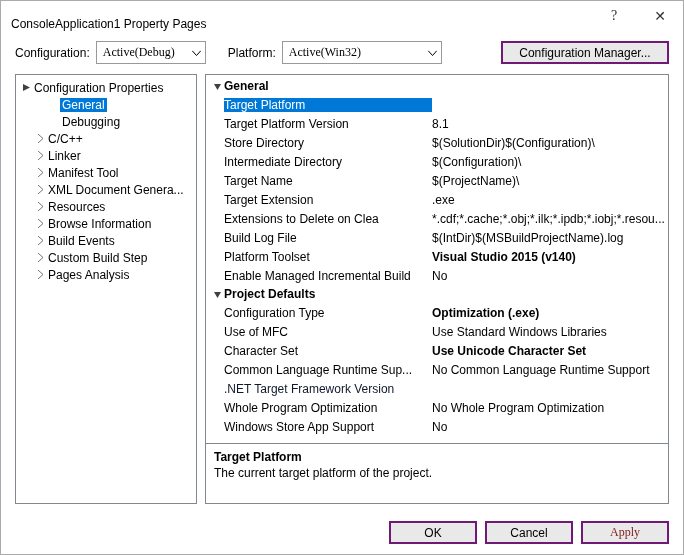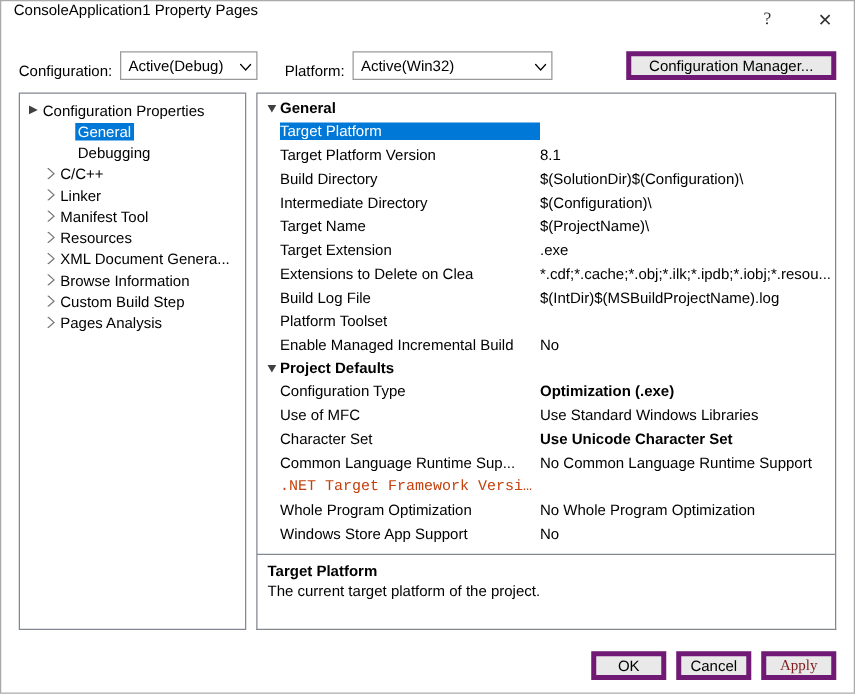--- a/index.html
+++ b/index.html
@@ -1,24 +1,24 @@
 <!DOCTYPE html>
 <html><head>
 <meta charset="utf-8">
 <style>
   * { box-sizing: border-box; margin: 0; padding: 0; }
   body { font-family: "Segoe UI", Tahoma, sans-serif; font-size: 12px; background: #fff; color: #000; width: 684px; height: 555px; overflow: hidden; position: relative; border: 1px solid #aaa; }
-  .titlebar { display: flex; align-items: flex-start; height: 30px; padding: 0 0 0 10px; }
+  .titlebar { display: flex; align-items: flex-end; height: 30px; padding: 0 0 0 10px; }
   .titlebar .title { flex: 1; font-size: 12px; }
   .titlebar .tbtn { width: 46px; height: 30px; display: flex; align-items: center; justify-content: center; font-size: 14px; color: #333; }
-  .toprow { display: flex; align-items: flex-end; padding: 10px 14px 10px 14px; gap: 6px; }
+  .toprow { display: flex; align-items: center; padding: 10px 14px 10px 14px; gap: 6px; }
   .toprow label { font-size: 12px; }
-  .combo { position: relative; height: 23px; border: 1px solid #999; display: flex; align-items: center; padding: 0 20px 0 6px; background: #fff; font-size: 12px; }
+  .combo { position: relative; height: 23px; border: 1px solid #999; display: flex; align-items: center; padding: 0 20px 0 6px; background: #fff; font-size: 12px; font-family: Liberation Serif, serif; }
   .combo .arrow { position: absolute; right: 4px; top: 50%; transform: translateY(-50%); }
-  .btn { height: 23px; border: 4px solid #701a75; background: #e9e9e9; padding: 0 10px; display: flex; align-items: center; justify-content: center; font-size: 12px; }
+  .btn { height: 23px; border: 2px solid #701a75; background: #e9e9e9; padding: 0 10px; display: flex; align-items: center; justify-content: center; font-size: 12px; }
   .btn.disabled { color: #7f1d1d; font-family: Liberation Serif, serif; }
   .main { display: flex; padding: 0 14px; gap: 8px; height: 430px; }
   .tree { width: 182px; border: 1px solid #828790; overflow-x: auto; overflow-y: hidden; padding: 4px 0; font-size: 12px; white-space: nowrap; position: relative; }
   .tree-inner { min-width: 220px; }
   .tree-row { display: flex; align-items: center; height: 17px; padding-left: 4px; }
   .tree-row .tw { width: 12px; display: inline-flex; justify-content: center; }
   .tree-row .lbl { padding: 0 2px; }
   .tree-row.selected .lbl { background: #0078d7; color: #fff; }
   .tree-row .ind1 { display:inline-block; width: 14px; }
   .tree-row .ind2 { display:inline-block; width: 28px; }
@@ -26,25 +26,25 @@
   .props { flex: 1; display: flex; flex-direction: column; }
   .grid { flex: 1; border: 1px solid #828790; overflow: hidden; padding: 2px 0; }
   .grp { display: flex; align-items: center; height: 18px; padding-left: 4px; font-weight: 600; }
   .grp .tw { width: 14px; display: inline-flex; justify-content: center; }
   .prow { display: flex; height: 19px; align-items: center; padding-left: 18px; }
   .prow .pname { width: 208px; overflow: hidden; text-overflow: ellipsis; white-space: nowrap; padding-right: 6px; }
   .prow .pval { flex: 1; overflow: hidden; text-overflow: ellipsis; white-space: nowrap; }
   .prow.selected { }
   .prow.selected .pname { background: #0078d7; color: #fff; }
   .prow.bold .pval { font-weight: 600; }
-  .prow.dim .pname { color: #c2410c; font-family: Liberation Mono, monospace; }
+  .prow.dim .pname { color: #0f172a; }
   .desc { border: 1px solid #828790; border-top: none; height: 60px; padding: 6px 8px; }
   .desc .dt { font-weight: 600; margin-bottom: 2px; }
   .footer { position: absolute; bottom: 10px; right: 14px; display: flex; gap: 8px; }
-  .footer .btn { width: 60px; justify-content: center; }
+  .footer .btn { width: 88px; justify-content: center; }
 </style>
 </head>
 <body>
 
 <div class="titlebar">
   <div class="title">ConsoleApplication1 Property Pages</div>
   <div class="tbtn">
       <span style="font-family:serif;">?</span>
     </div>
   <div class="tbtn">
@@ -122,39 +122,48 @@
           </span>
           <span class="lbl">Manifest Tool</span>
         </div>
         <div class="tree-row">
           <span class="ind1"></span>
           <span class="tw">
             <svg class="tri" viewBox="0 0 9 9">
               <path d="M2 0 L7 4.5 L2 9" fill="none" stroke="#777" stroke-width="1"></path>
             </svg>
           </span>
+          <span class="lbl">XML Document Genera...</span>
+        </div>
+        <div class="tree-row">
+          <span class="ind1"></span>
+          <span class="tw">
+            <svg class="tri" viewBox="0 0 9 9">
+              <path d="M2 0 L7 4.5 L2 9" fill="none" stroke="#777" stroke-width="1"></path>
+            </svg>
+          </span>
           <span class="lbl">Resources</span>
         </div>
         <div class="tree-row">
           <span class="ind1"></span>
           <span class="tw">
             <svg class="tri" viewBox="0 0 9 9">
               <path d="M2 0 L7 4.5 L2 9" fill="none" stroke="#777" stroke-width="1"></path>
             </svg>
           </span>
-          <span class="lbl">XML Document Genera...</span>
-        </div>
-        <div class="tree-row">
-          <span class="ind1"></span>
-          <span class="tw">
-            <svg class="tri" viewBox="0 0 9 9">
-              <path d="M2 0 L7 4.5 L2 9" fill="none" stroke="#777" stroke-width="1"></path>
-            </svg>
-          </span>
           <span class="lbl">Browse Information</span>
+        </div>
+        <div class="tree-row">
+          <span class="ind1"></span>
+          <span class="tw">
+            <svg class="tri" viewBox="0 0 9 9">
+              <path d="M2 0 L7 4.5 L2 9" fill="none" stroke="#777" stroke-width="1"></path>
+            </svg>
+          </span>
+          <span class="lbl">Build Events</span>
         </div>
         <div class="tree-row">
           <span class="ind1"></span>
           <span class="tw">
             <svg class="tri" viewBox="0 0 9 9">
               <path d="M2 0 L7 4.5 L2 9" fill="none" stroke="#777" stroke-width="1"></path>
             </svg>
           </span>
           <span class="lbl">Custom Build Step</span>
         </div>
@@ -180,21 +189,21 @@
           <span>General</span>
         </div>
         <div class="prow selected">
           <div class="pname">Target Platform</div>
         </div>
         <div class="prow">
           <div class="pname">Target Platform Version</div>
           <div class="pval">8.1</div>
         </div>
         <div class="prow">
-          <div class="pname">Build Directory</div>
+          <div class="pname">Store Directory</div>
           <div class="pval">$(SolutionDir)$(Configuration)\</div>
         </div>
         <div class="prow">
           <div class="pname">Intermediate Directory</div>
           <div class="pval">$(Configuration)\</div>
         </div>
         <div class="prow">
           <div class="pname">Target Name</div>
           <div class="pval">$(ProjectName)\</div>
         </div>
@@ -205,20 +214,21 @@
         <div class="prow">
           <div class="pname">Extensions to Delete on Clea</div>
           <div class="pval">*.cdf;*.cache;*.obj;*.ilk;*.ipdb;*.iobj;*.resou...</div>
         </div>
         <div class="prow">
           <div class="pname">Build Log File</div>
           <div class="pval">$(IntDir)$(MSBuildProjectName).log</div>
         </div>
         <div class="prow bold">
           <div class="pname">Platform Toolset</div>
+          <div class="pval">Visual Studio 2015 (v140)</div>
         </div>
         <div class="prow">
           <div class="pname">Enable Managed Incremental Build</div>
           <div class="pval">No</div>
         </div>
         <div class="grp">
           <span class="tw">
             <svg class="tri" viewBox="0 0 9 9">
               <path d="M1 2 L8 2 L4.5 8 Z" fill="#404040"></path>
             </svg>

